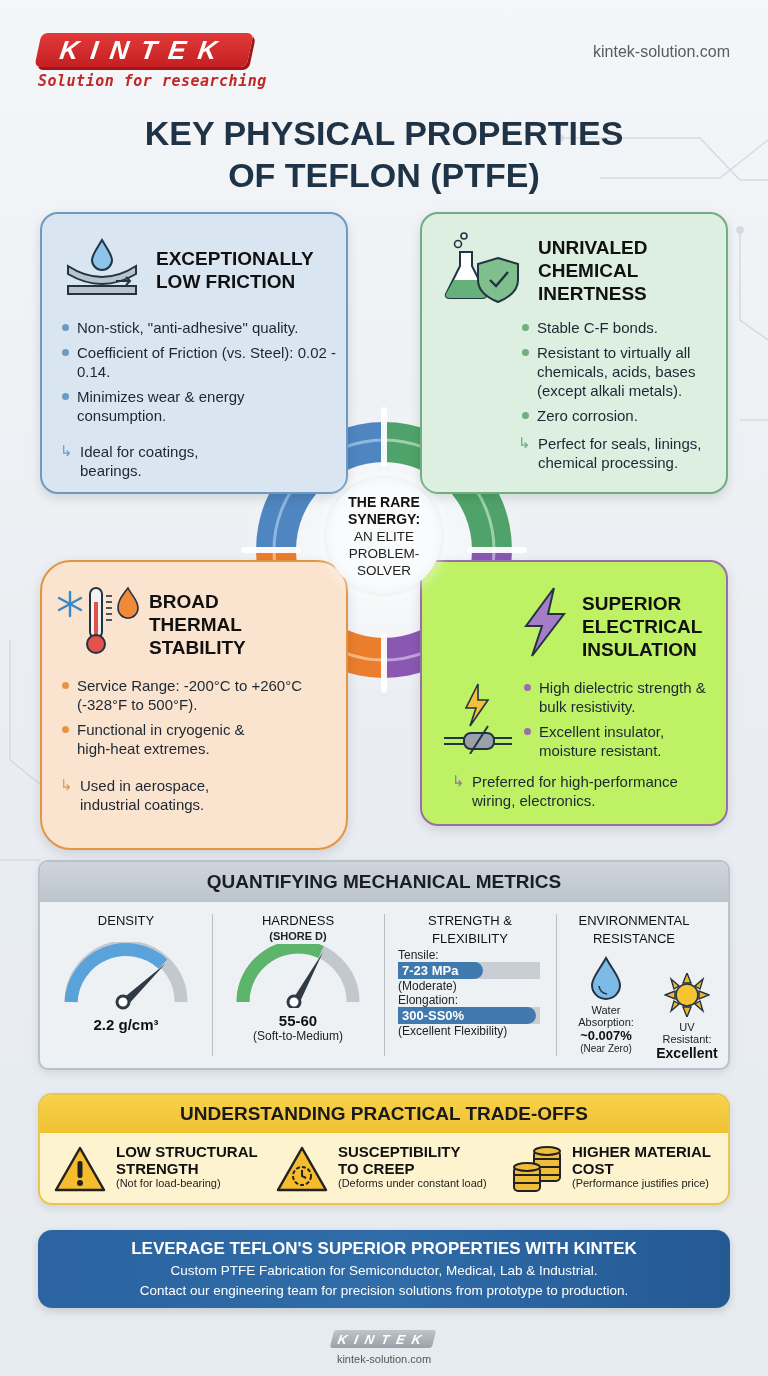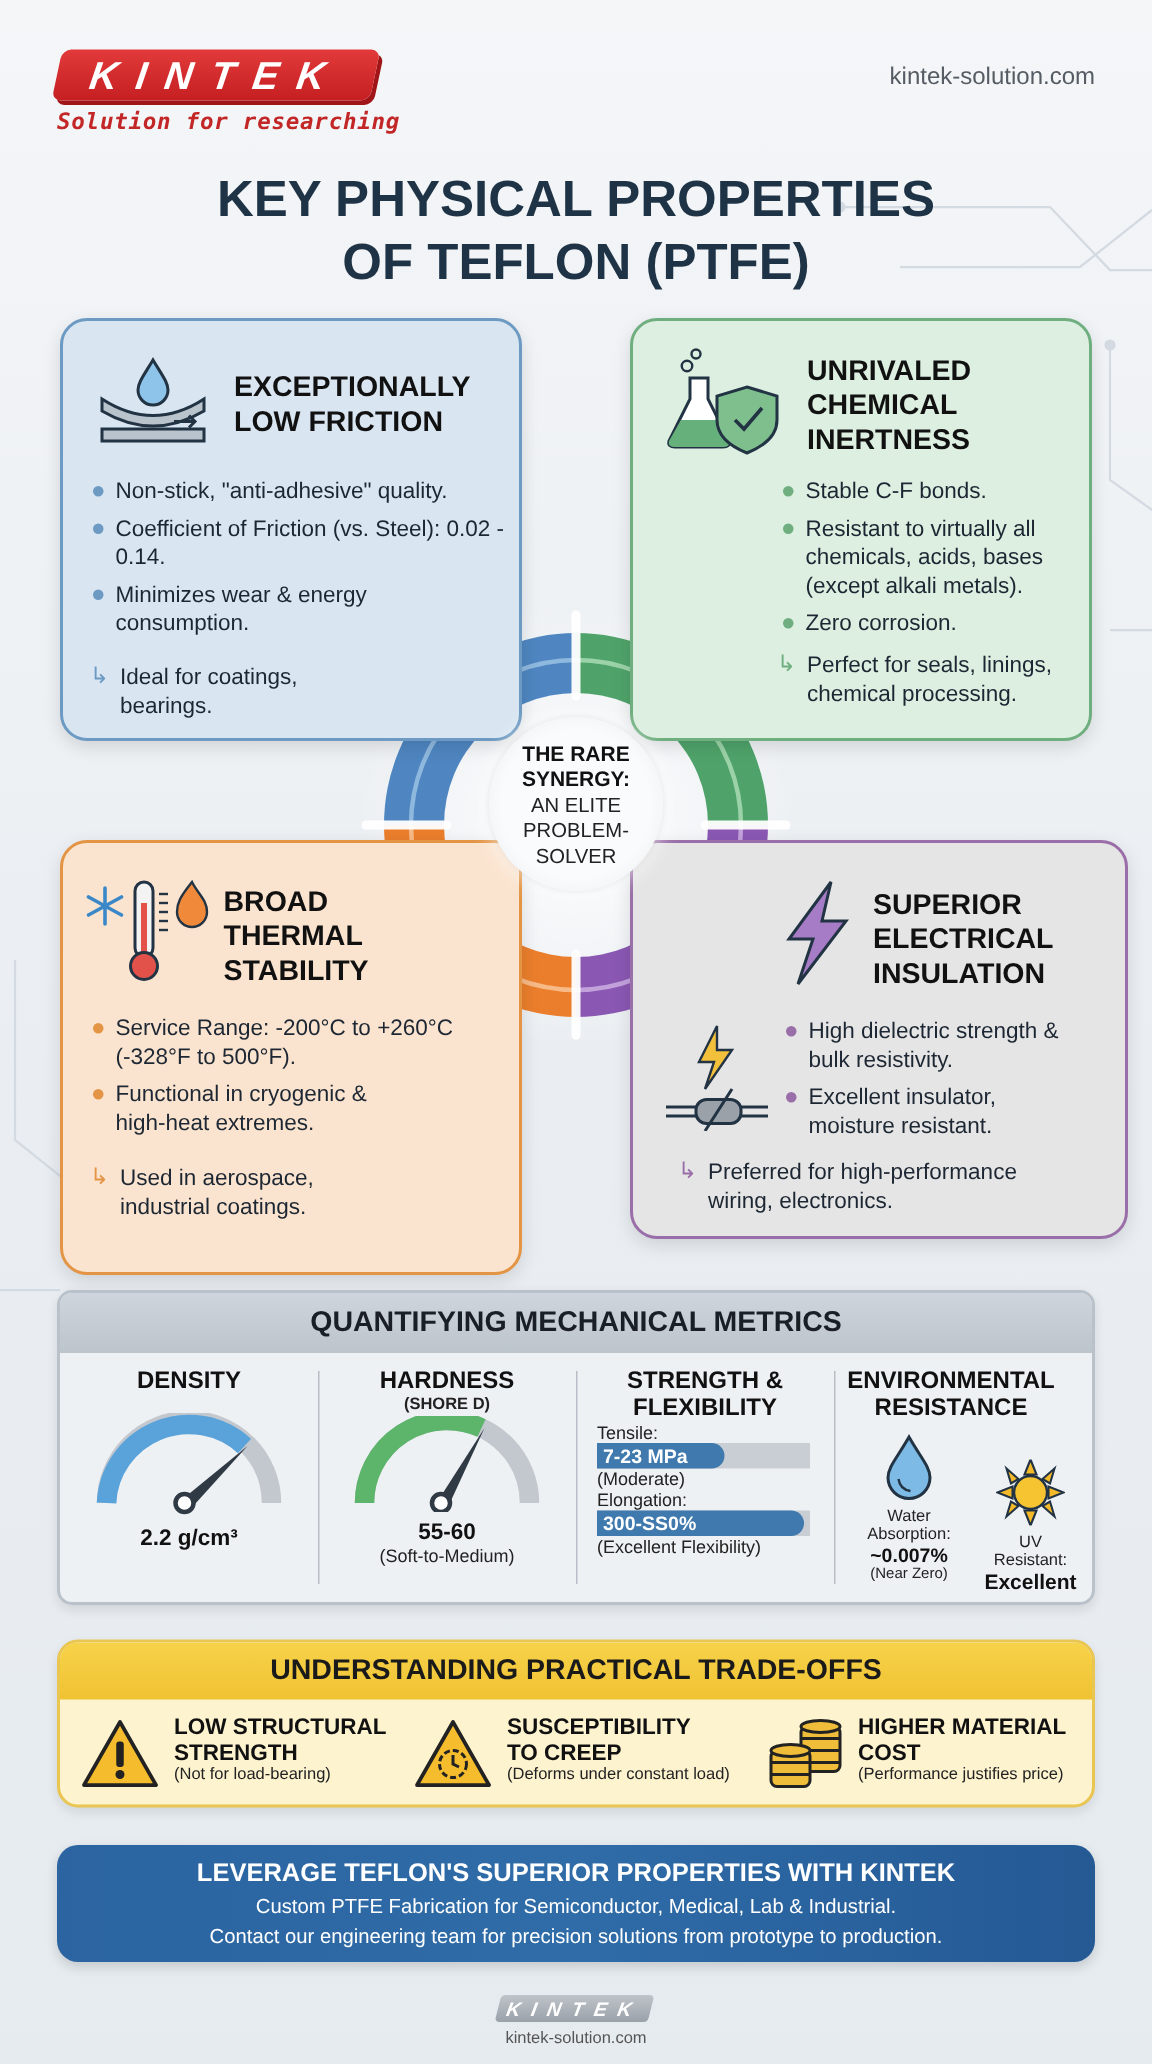--- a/index.html
+++ b/index.html
@@ -35,22 +35,22 @@
     font-size: 34px; font-weight: 700; color: #1f3346; line-height: 42px;
   }
 
   
   .card {
     border-radius: 18px; border: 2.5px solid; padding: 0;
     box-shadow: 0 4px 12px rgba(0,0,0,0.12);
   }
   .card.blue { left: 40px; top: 212px; width: 308px; height: 282px; background: #d9e6f2; border-color: #6d9ac2; }
   .card.green { left: 420px; top: 212px; width: 308px; height: 282px; background: #dcefe0; border-color: #6fae7f; }
-  .card.orange { left: 40px; top: 560px; width: 308px; height: 290px; background: #fbe4cf; border-color: #e39545; }
-  .card.purple { left: 420px; top: 560px; width: 332px; height: 266px; background: #e5e5e5; border-color: #9a6ea8; }
+  .card.orange { left: 40px; top: 560px; width: 308px; height: 290px; background: #fbe4cf; border-color: #e39545; border-radius: 31px; }
+  .card.purple { left: 420px; top: 560px; width: 308px; height: 266px; background: #bef264; border-color: #9a6ea8; }
 
   .card-title { font-weight: 700; font-size: 19px; line-height: 23px; color: #111; position: absolute; }
   .bullets { position: absolute; list-style: none; font-size: 15px; color: #1d2733; line-height: 19px; }
   .bullets li { position: relative; padding-left: 17px; margin-bottom: 6px; }
   .bullets li::before {
     content: ""; position: absolute; left: 2px; top: 6px; width: 7px; height: 7px; border-radius: 50%;
     background: var(--dot);
   }
   .note { position: absolute; font-size: 15px; line-height: 19px; padding-left: 20px; color: #1d2733; }
   .note .arr { position: absolute; left: 0; top: -1px; color: var(--dot); font-size: 15px; }
@@ -76,21 +76,21 @@
     height: 40px; background: linear-gradient(180deg,#cfd5dc,#bcc4cc);
     display: flex; align-items: center; justify-content: center;
     font-weight: 700; font-size: 19px; color: #1a1f26;
   }
   .mcol { position: absolute; top: 50px; height: 146px; text-align: center; }
   .mcol.c1 { left: 0; width: 172px; }
   .mcol.c2 { left: 172px; width: 172px; }
   .mcol.c3 { left: 344px; width: 172px; }
   .mcol.c4 { left: 516px; width: 156px; }
   .vdiv { position: absolute; top: 52px; width: 1px; height: 142px; background: #b7bec6; }
-  .mhead { font-weight: 700; font-size: 16px; line-height: 18px; color: #111; }
+  .mhead { font-weight: 400; font-size: 13px; line-height: 18px; color: #111; }
   .msub { font-weight: 700; font-size: 11px; color: #222; }
   .mval { font-weight: 700; font-size: 15px; color: #111; }
   .mnote { font-size: 12px; color: #222; }
   .bar-label { text-align: left; font-size: 12px; color: #222; padding-left: 14px; }
   .bar-track { margin-left: 14px; width: 142px; height: 17px; background: #c9ced4; position: relative; }
   .bar-fill { position: absolute; left: 0; top: 0; height: 17px; background: #3f79ad; border-radius: 0 9px 9px 0;
     color: #fff; font-weight: 700; font-size: 13px; line-height: 17px; padding-left: 4px; text-align: left; }
 
   
   .trade {

